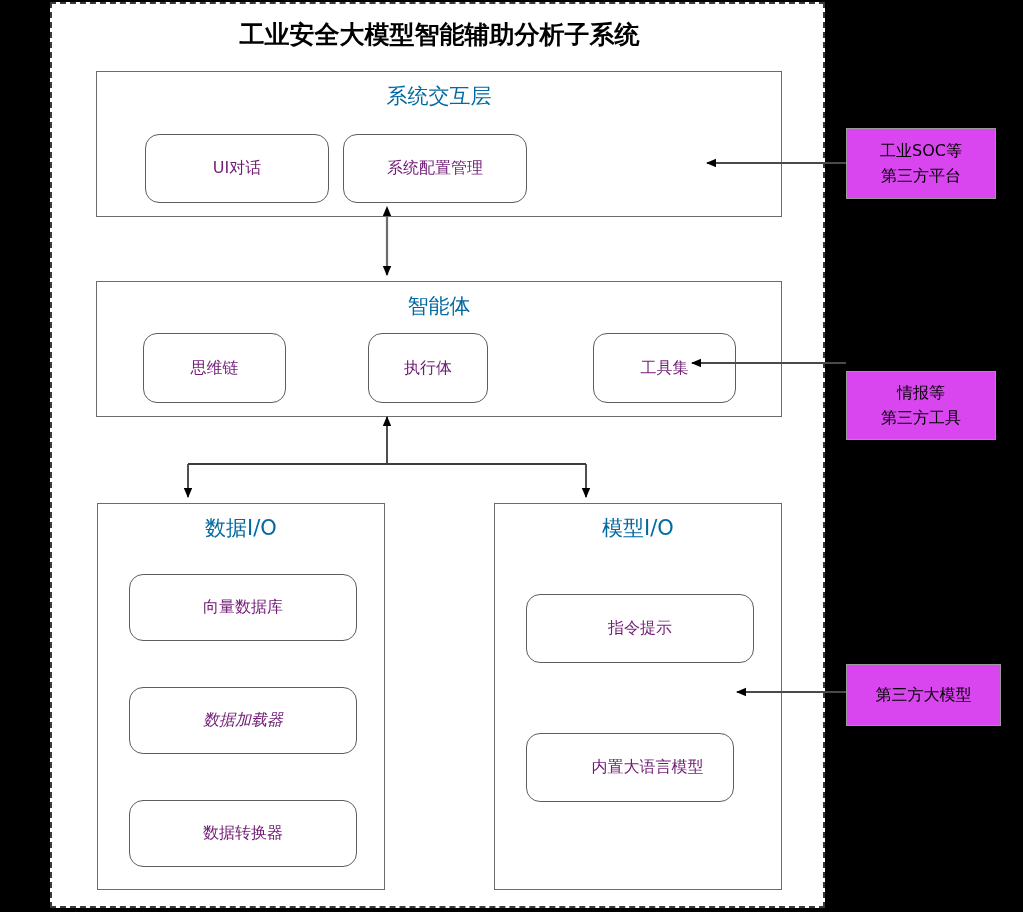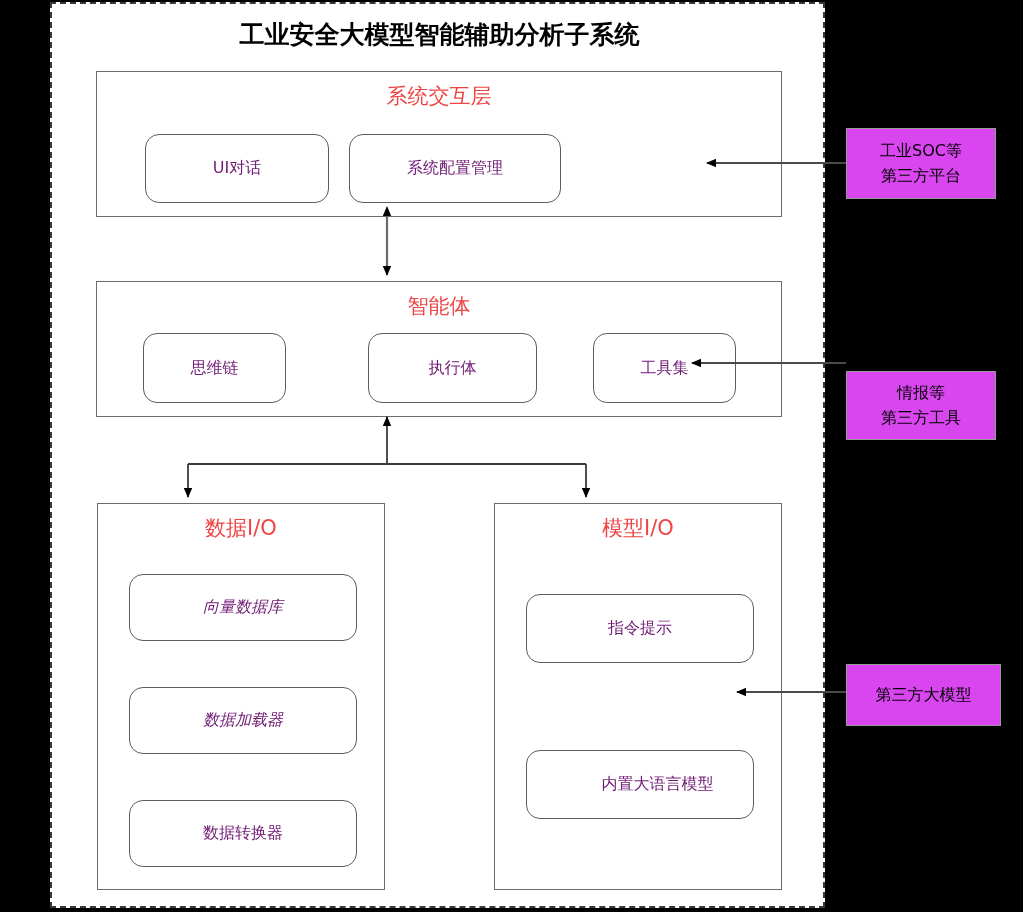--- a/index.html
+++ b/index.html
@@ -47,21 +47,21 @@
     border: 1.5px solid #6b6b6b;
     box-sizing: border-box;
   }
   .layer-title {
     position: absolute;
     left: 0;
     top: 10px;
     width: 100%;
     text-align: center;
     font-size: 21px;
-    color: #ef4444;
+    color: #0369a1;
   }
 
   
   .module {
     position: absolute;
     background: #ffffff;
     border: 1.4px solid #5d5d5d;
     border-radius: 14px;
     box-sizing: border-box;
     display: flex;
@@ -73,36 +73,36 @@
   }
 
   
   #interaction-layer { left: 44px; top: 67px;  width: 686px; height: 146px; }
   #agent-layer       { left: 44px; top: 277px; width: 686px; height: 136px; }
   #data-io-layer     { left: 45px; top: 499px; width: 288px; height: 387px; }
   #model-io-layer    { left: 442px; top: 499px; width: 288px; height: 387px; }
 
   
   #mod-ui-dialog     { left: 48px;  top: 62px; width: 184px; height: 69px; }
-  #mod-sys-config    { left: 252px; top: 62px; width: 212px; height: 69px; }
+  #mod-sys-config    { left: 246px; top: 62px; width: 184px; height: 69px; }
   #mod-api-call      { left: 468px; top: 62px; width: 184px; height: 69px; }
 
   
   #mod-cot           { left: 46px;  top: 51px; width: 143px; height: 70px; }
-  #mod-executor      { left: 271px; top: 51px; width: 169px; height: 70px; text-align: center; }
+  #mod-executor      { left: 271px; top: 51px; width: 120px; height: 70px; text-align: center; }
   #mod-toolset       { left: 496px; top: 51px; width: 143px; height: 70px; }
 
   
-  #mod-vector-db     { left: 31px; top: 70px;  width: 228px; height: 67px; font-style: italic; }
+  #mod-vector-db     { left: 31px; top: 70px;  width: 228px; height: 67px; }
   #mod-data-loader   { left: 31px; top: 183px; width: 228px; height: 67px; font-style: italic; }
   #mod-data-trans    { left: 31px; top: 296px; width: 228px; height: 67px; }
 
   
   #mod-prompt        { left: 31px; top: 90px;  width: 228px; height: 69px; }
-  #mod-builtin-llm   { left: 31px; top: 246px; width: 228px; height: 69px; padding-left: 35px; }
+  #mod-builtin-llm   { left: 31px; top: 229px; width: 208px; height: 69px; padding-left: 35px; }
 
   
   .external-box {
     position: absolute;
     background: #d946ef;
     border: 1.3px solid #9a9a9a;
     box-sizing: border-box;
     display: flex;
     flex-direction: column;
     align-items: center;

